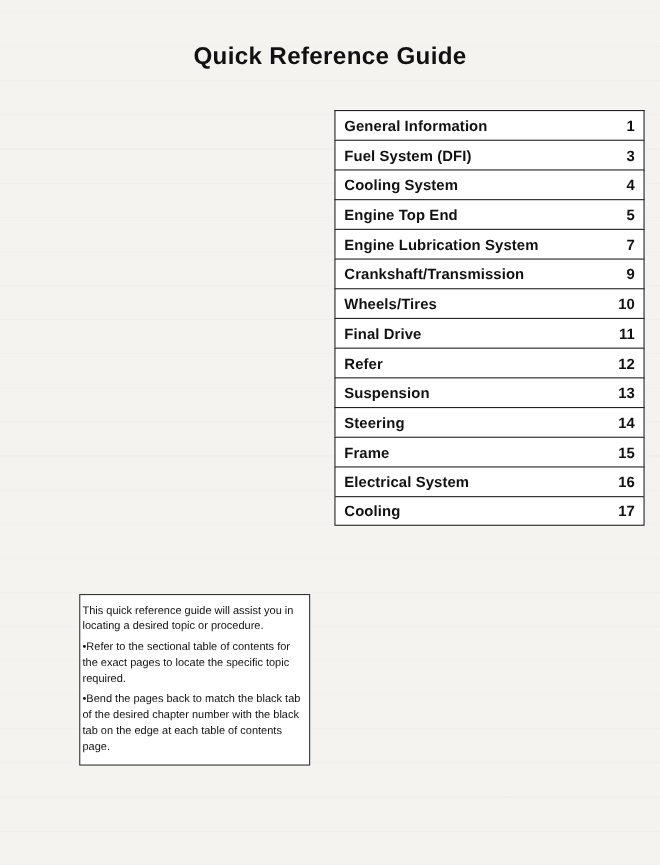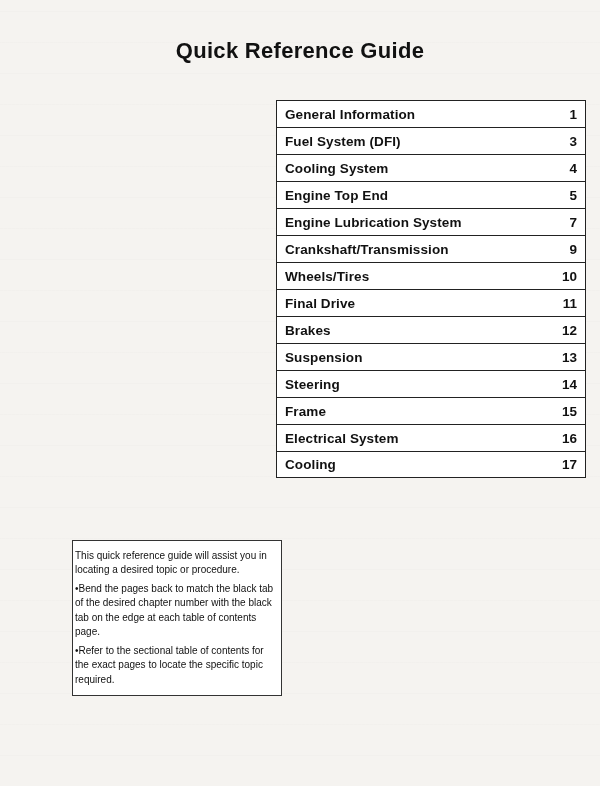--- a/index.html
+++ b/index.html
@@ -31,21 +31,21 @@
       padding-top: 38px;
       padding-bottom: 18px;
       color: #111;
       letter-spacing: 0.3px;
     }
 
     .toc-container {
       position: absolute;
       right: 14px;
       top: 100px;
-      width: 310px;
+      width: 282px;
     }
 
     .toc-row {
       display: flex;
       align-items: center;
       border: 1.5px solid #222;
       border-bottom: none;
       background-color: #fff;
       height: 27px;
       padding: 0 8px 0 8px;
@@ -142,21 +142,21 @@
       </div>
       <div class="toc-row">
         <span class="toc-label">Wheels/Tires</span>
         <span class="toc-number">10</span>
       </div>
       <div class="toc-row">
         <span class="toc-label">Final Drive</span>
         <span class="toc-number">11</span>
       </div>
       <div class="toc-row">
-        <span class="toc-label">Brakes</span>
+        <span class="toc-label">Refer</span>
         <span class="toc-number">12</span>
       </div>
       <div class="toc-row">
         <span class="toc-label">Suspension</span>
         <span class="toc-number">13</span>
       </div>
       <div class="toc-row">
         <span class="toc-label">Steering</span>
         <span class="toc-number">14</span>
       </div>
@@ -170,17 +170,17 @@
       </div>
       <div class="toc-row">
         <span class="toc-label">Cooling</span>
         <span class="toc-number">17</span>
       </div>
     </div>
 
   <div class="note-box">
 
   <p>This quick reference guide will assist you in locating a desired topic or procedure.</p>
+      <p>•Refer to the sectional table of contents for the exact pages to locate the specific topic required.</p>
       <p>•Bend the pages back to match the black tab of the desired chapter number with the black tab on the edge at each table of contents page.</p>
-      <p>•Refer to the sectional table of contents for the exact pages to locate the specific topic required.</p>
     </div>
 
 </div>
 
 </body></html>

